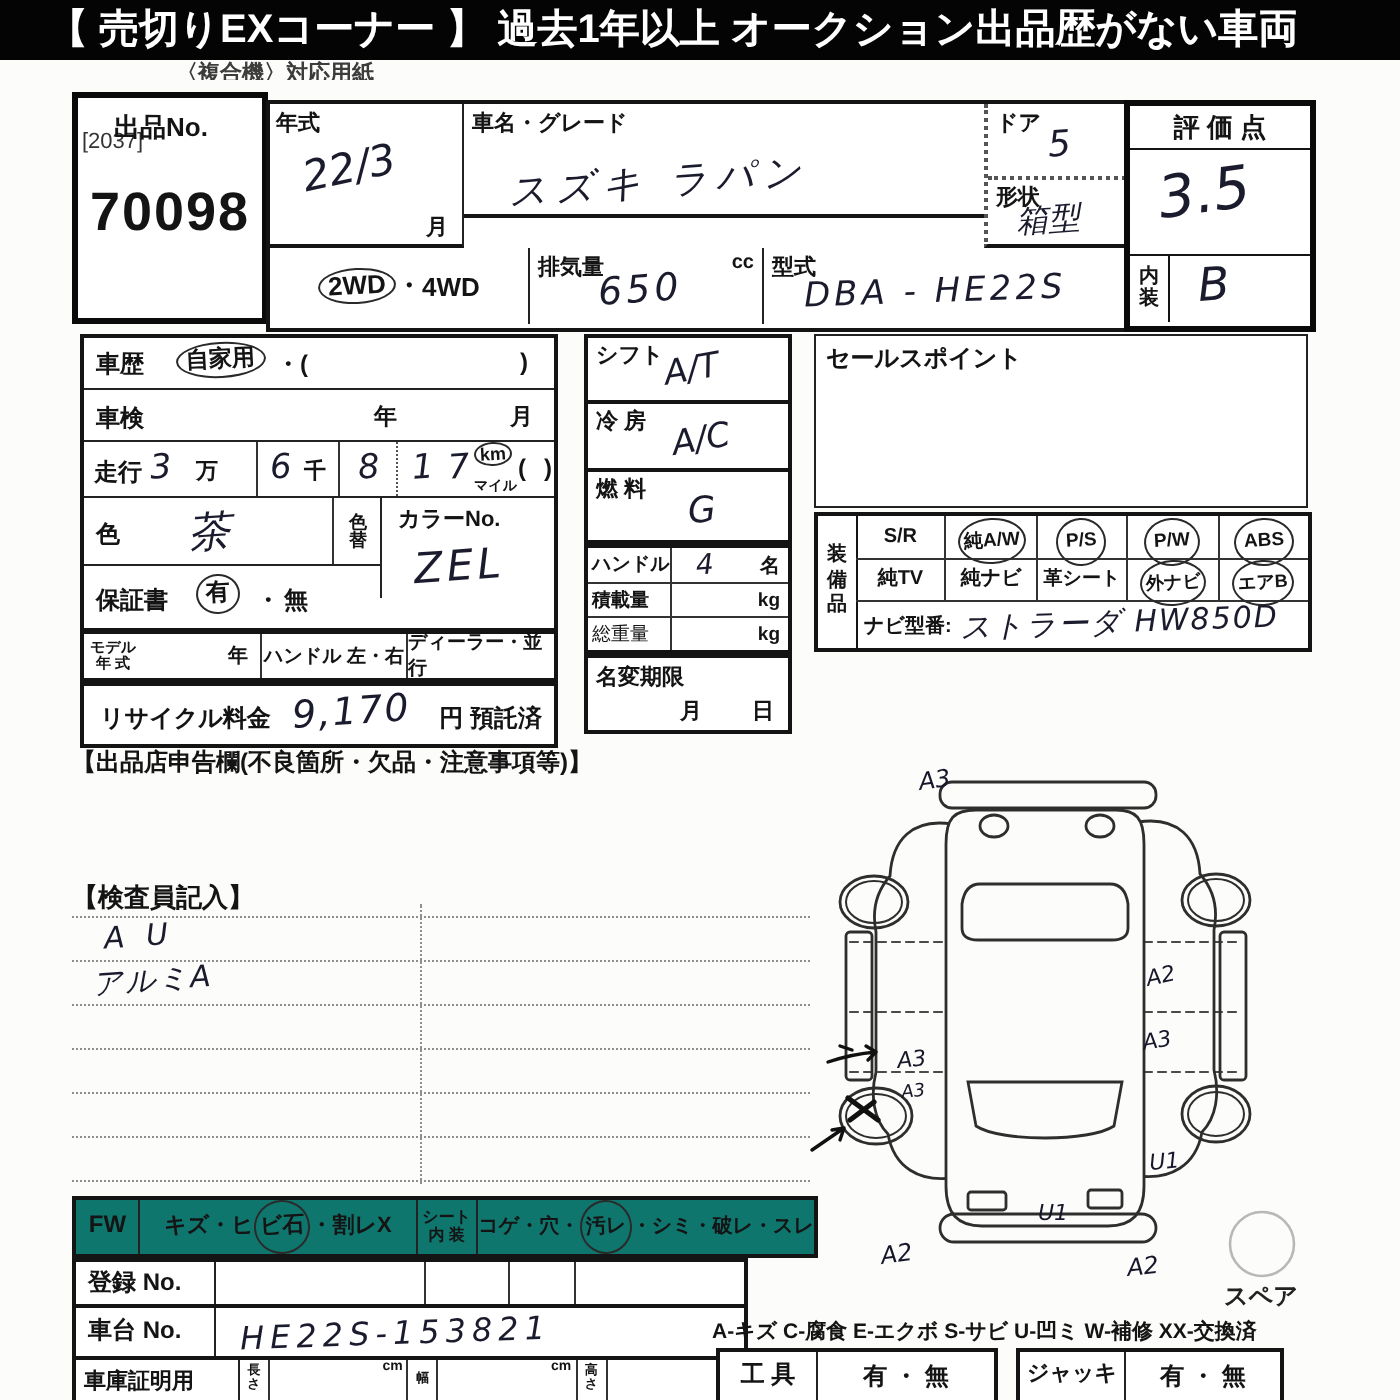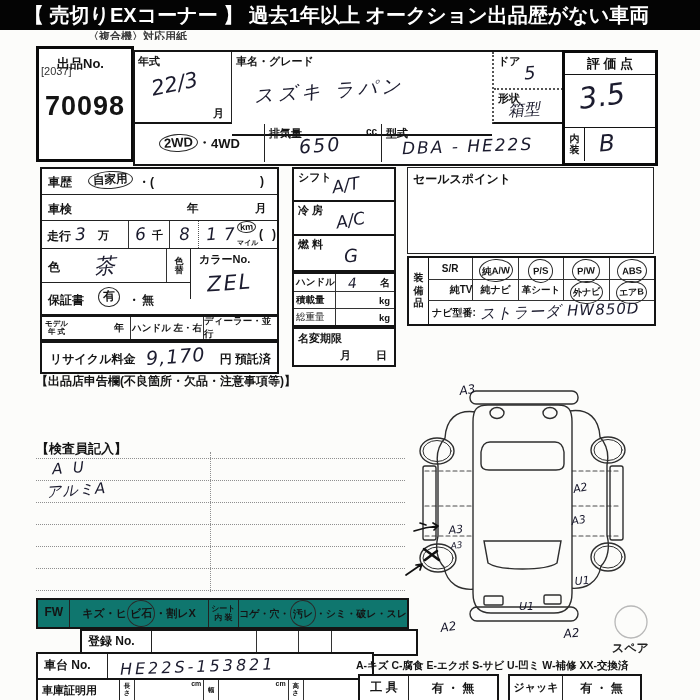--- a/index.html
+++ b/index.html
@@ -36,21 +36,21 @@
     <div class="abs" style="left:0;top:42px;width:100%;text-align:center;font-size:27px;font-weight:600;letter-spacing:1px;">70098</div>
   </div>
 
   <div class="abs b2" style="left:133px;top:50px;width:428px;height:112px;background:#fff;text-decoration:underline;">
 
     <div class="cell" style="left:0;top:0;width:97px;height:72px;border-right:1.5px solid #222;border-bottom:2px solid #141414;">
       <span class="abs lbl" style="left:3px;top:2px;font-size:11px;">年式</span>
       <span class="abs hw" style="left:16px;top:20px;font-size:21px;transform:rotate(-12deg);">22/3</span>
       <span class="abs" style="left:78px;top:54px;font-size:11px;font-weight:bold;">月</span>
     </div>
-    <div class="cell" style="left:97px;top:0;width:260px;height:84px;border-bottom:2px solid #141414;">
+    <div class="cell" style="left:97px;top:0;width:260px;height:57px;border-bottom:2px solid #141414;">
       <span class="abs lbl" style="left:4px;top:2px;font-size:11px;">車名・グレード</span>
       <span class="abs hw" style="left:22px;top:26px;font-size:19px;letter-spacing:4px;">スズキ ラパン</span>
     </div>
     <div class="cell" style="left:357px;top:0;width:71px;height:72px;border-left:2px dotted #555;border-bottom:2px solid #141414;">
       <span class="abs lbl" style="left:4px;top:2px;font-size:11px;">ドア</span>
       <span class="abs hw" style="left:30px;top:10px;font-size:18px;">5</span>
       <div class="abs" style="left:0;top:36px;width:100%;border-top:2px dotted #555;"></div>
       <span class="abs lbl" style="left:4px;top:39px;font-size:11px;">形状</span>
       <span class="abs hw" style="left:14px;top:48px;font-size:16px;">箱型</span>
     </div>
@@ -202,21 +202,21 @@
       <span>品</span>
     </div>
     <div class="abs flexrow" style="left:19px;top:0;width:226px;height:21px;border-bottom:1px solid #333;">
       <span style="flex:1;text-align:center;border-right:1px solid #333;height:100%;line-height:21px;font-size:10px;font-weight:bold;">S/R</span>
       <span style="flex:1;text-align:center;border-right:1px solid #333;height:100%;line-height:21px;"><span class="circ" style="font-size:9.5px;font-weight:bold;padding:0 2px;">純A/W</span></span>
       <span style="flex:1;text-align:center;border-right:1px solid #333;height:100%;line-height:21px;"><span class="circ" style="font-size:9.5px;font-weight:bold;">P/S</span></span>
       <span style="flex:1;text-align:center;border-right:1px solid #333;height:100%;line-height:21px;"><span class="circ" style="font-size:9.5px;font-weight:bold;">P/W</span></span>
       <span style="flex:1;text-align:center;height:100%;line-height:21px;"><span class="circ" style="font-size:9.5px;font-weight:bold;">ABS</span></span>
     </div>
     <div class="abs flexrow" style="left:19px;top:21px;width:226px;height:21px;border-bottom:1px solid #333;">
-      <span style="flex:1;text-align:right;border-right:1px solid #333;height:100%;line-height:21px;font-size:10px;font-weight:bold;">純TV</span>
+      <span style="flex:1;text-align:center;border-right:1px solid #333;height:100%;line-height:21px;font-size:10px;font-weight:bold;">純TV</span>
       <span style="flex:1;text-align:center;border-right:1px solid #333;height:100%;line-height:21px;font-size:10px;font-weight:bold;">純ナビ</span>
       <span style="flex:1;text-align:center;border-right:1px solid #333;height:100%;line-height:21px;font-size:9.5px;font-weight:bold;">革シート</span>
       <span style="flex:1;text-align:center;border-right:1px solid #333;height:100%;line-height:21px;"><span class="circ" style="font-size:9px;font-weight:bold;padding:0 2px;">外ナビ</span></span>
       <span style="flex:1;text-align:center;height:100%;line-height:21px;"><span class="circ" style="font-size:9px;font-weight:bold;padding:0 2px;">エアB</span></span>
     </div>
     <div class="abs" style="left:19px;top:42px;width:226px;height:24px;">
       <span class="abs" style="left:4px;top:6px;font-size:10px;font-weight:bold;">ナビ型番:</span>
       <span class="abs hw" style="left:52px;top:2px;font-size:15px;letter-spacing:1px;transform:rotate(-2deg);">ストラーダ HW850D</span>
     </div>
   </div>
@@ -241,21 +241,21 @@
     </span>
     <span class="vtxt" style="width:32px;font-size:8px;border-right:1.5px solid #222;height:100%;">
       <span>シート</span>
       <span>内 装</span>
     </span>
     <span style="flex:1;text-align:center;height:100%;line-height:25px;font-size:10px;font-weight:bold;white-space:nowrap;">
       <span>コゲ・穴・</span><span class="circ" style="padding:0 2px;">汚レ</span><span>・シミ・破レ・スレ</span>
     </span>
   </div>
 
-  <div class="abs b2" style="left:36px;top:629px;width:334px;height:23px;background:#fff;margin-left:44px;">
+  <div class="abs b2" style="left:36px;top:629px;width:334px;height:23px;background:#fff;">
     <span class="abs" style="left:0;top:0;width:70px;height:100%;border-right:1.5px solid #222;font-size:12px;font-weight:bold;line-height:21px;padding-left:6px;box-sizing:border-box;">登録 No.</span>
     <div class="abs" style="left:174px;top:0;height:100%;border-left:1px solid #333;"></div>
     <div class="abs" style="left:216px;top:0;height:100%;border-left:1px solid #333;"></div>
     <div class="abs" style="left:249px;top:0;height:100%;border-left:1px solid #333;"></div>
   </div>
 
   <div class="abs b2" style="left:36px;top:652px;width:334px;height:24px;background:#fff;">
     <span class="abs" style="left:0;top:0;width:70px;height:100%;border-right:1.5px solid #222;font-size:12px;font-weight:bold;line-height:22px;padding-left:6px;box-sizing:border-box;">車台 No.</span>
     <span class="abs hw" style="left:82px;top:3px;font-size:16px;letter-spacing:3px;transform:rotate(-2deg);">HE22S-153821</span>
   </div>

